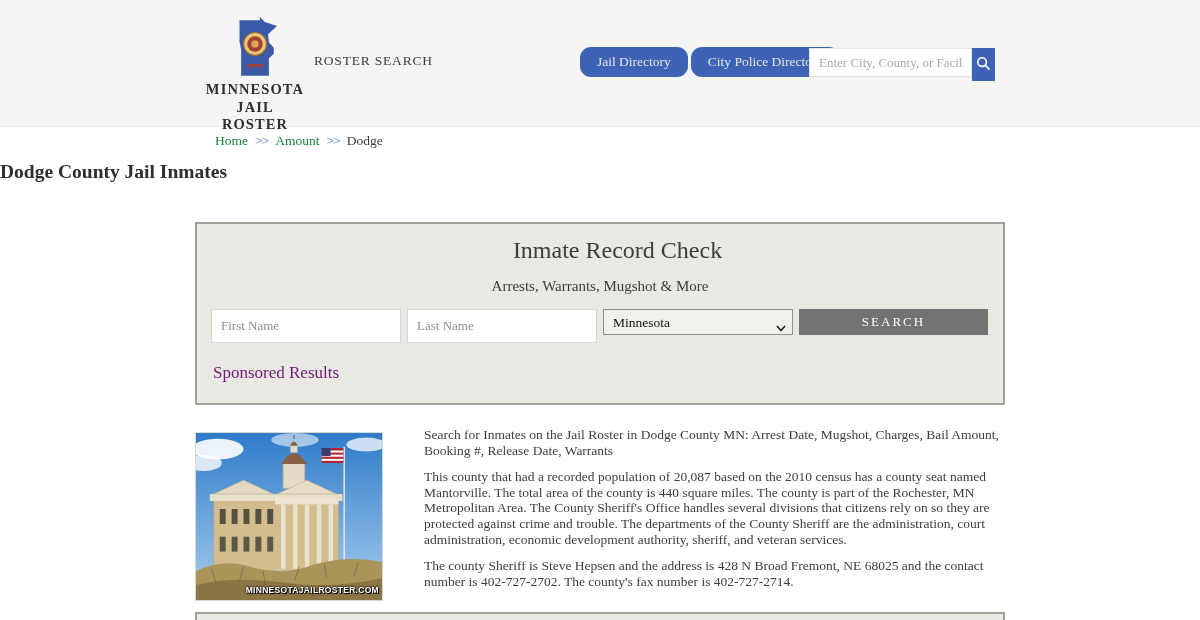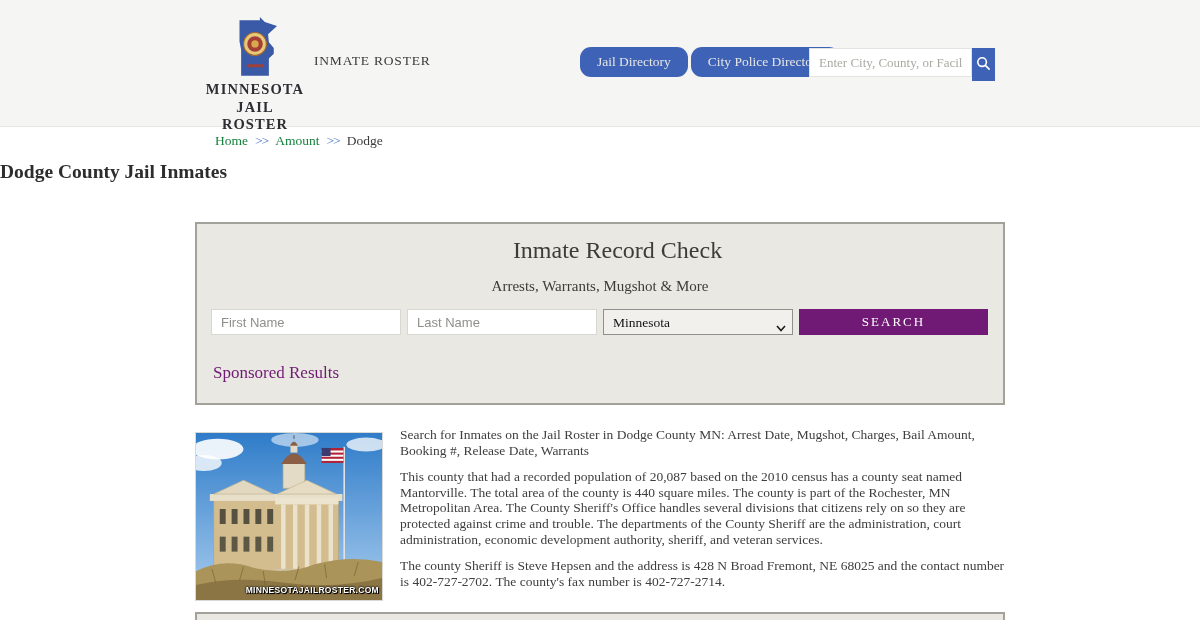--- a/index.html
+++ b/index.html
@@ -56,50 +56,50 @@
   
   .record-box {
     position:absolute; left:195px; top:222px; width:810px; height:183px;
     background:#e9e8e2; border:2px solid #a2a29b;
   }
   .record-box h2 { margin-top:13px; text-align:center; font-size:24px; font-weight:400; color:#3d3c37;padding-left:35px; }
   .record-subtitle { margin-top:14px; text-align:center; font-size:15px; color:#3d3c37; }
   .form-row { position:absolute; left:14px; top:85px; display:flex; gap:6px; }
   .text-input {
     width:190px; height:26px; border:1px solid #d8d8d3; background:#fff;
-    padding:8px 9px; font-family:Liberation Sans, sans-serif; font-size:13px; color:#0f172a;
+    padding:16px 9px; font-family:Liberation Serif, serif; font-size:13px; color:#0f172a;
   }
   .text-input::placeholder { color:#8f8f8a; }
   .select-wrap { position:relative; width:190px; height:26px; }
   .select-wrap select {
     width:100%; height:100%; -webkit-appearance:none; appearance:none;
     background:#f1f0ed; border:1px solid #8f8f8c; padding:0 9px;
     font-family:inherit; font-size:13.5px; color:#111; cursor:pointer;
   }
   .select-chevron { position:absolute; right:7px; top:9px; pointer-events:none; }
   .big-search-btn {
-    width:189px; height:26px; background:#701a75; color:#fff; border:none; cursor:pointer;
+    width:189px; height:26px; background:#737373; color:#fff; border:none; cursor:pointer;
     font-family:inherit; font-size:13px; letter-spacing:2px;
   }
   .sponsored { position:absolute; left:16px; top:139px; font-size:17px; color:#701a75; }
 
   
   .photo {
     position:absolute; left:195px; top:432px; width:188px; height:169px;
     border:1px solid #d8d8d5; overflow:hidden;
   }
   .photo svg { display:block; width:100%; height:100%; }
   .watermark {
     position:absolute; right:3px; bottom:5px;
     font-family:"Liberation Sans",sans-serif; font-weight:700; font-size:8.5px;
     color:#fff; letter-spacing:0.3px;
     text-shadow:0 0 2px #000, 0 0 2px #000, 1px 1px 0 #000;
   }
   .article-text { position:absolute; left:400px; top:427px; width:608px; font-size:13.5px; line-height:15.6px; color:#3e3e3e; }
-  .article-text p { margin-bottom:11px; }
+  .article-text p { margin-bottom:11px;margin-left:24px; }
 
   
   .footer-box {
     position:absolute; left:195px; top:612px; width:810px; height:30px;
     background:#e9e8e2; border:2px solid #a2a29b;
   }
 </style>
 </head>
 <body>
 
@@ -114,21 +114,21 @@
         <circle cx="30" cy="33" r="4.5" fill="#d9a94e"></circle>
         <rect x="20" y="58" width="20" height="3.5" fill="#a43f35"></rect>
       </svg>
     </span>
     <div class="logo-text">
       <div>MINNESOTA</div>
       <div>JAIL ROSTER</div>
     </div>
   </a>
 
-  <a class="nav-inmate-search">INMATE ROSTER</a>
+  <a class="nav-inmate-search">ROSTER SEARCH</a>
 
   <div class="hdr-buttons">
     <button class="btn-pill">Jail Directory</button>
     <button class="btn-pill">City Police Directory</button>
   </div>
 
   <div class="hdr-search">
     <input type="text" placeholder="Enter City, County, or Facility" style="">
     <button class="hdr-search-btn">
       <span>

